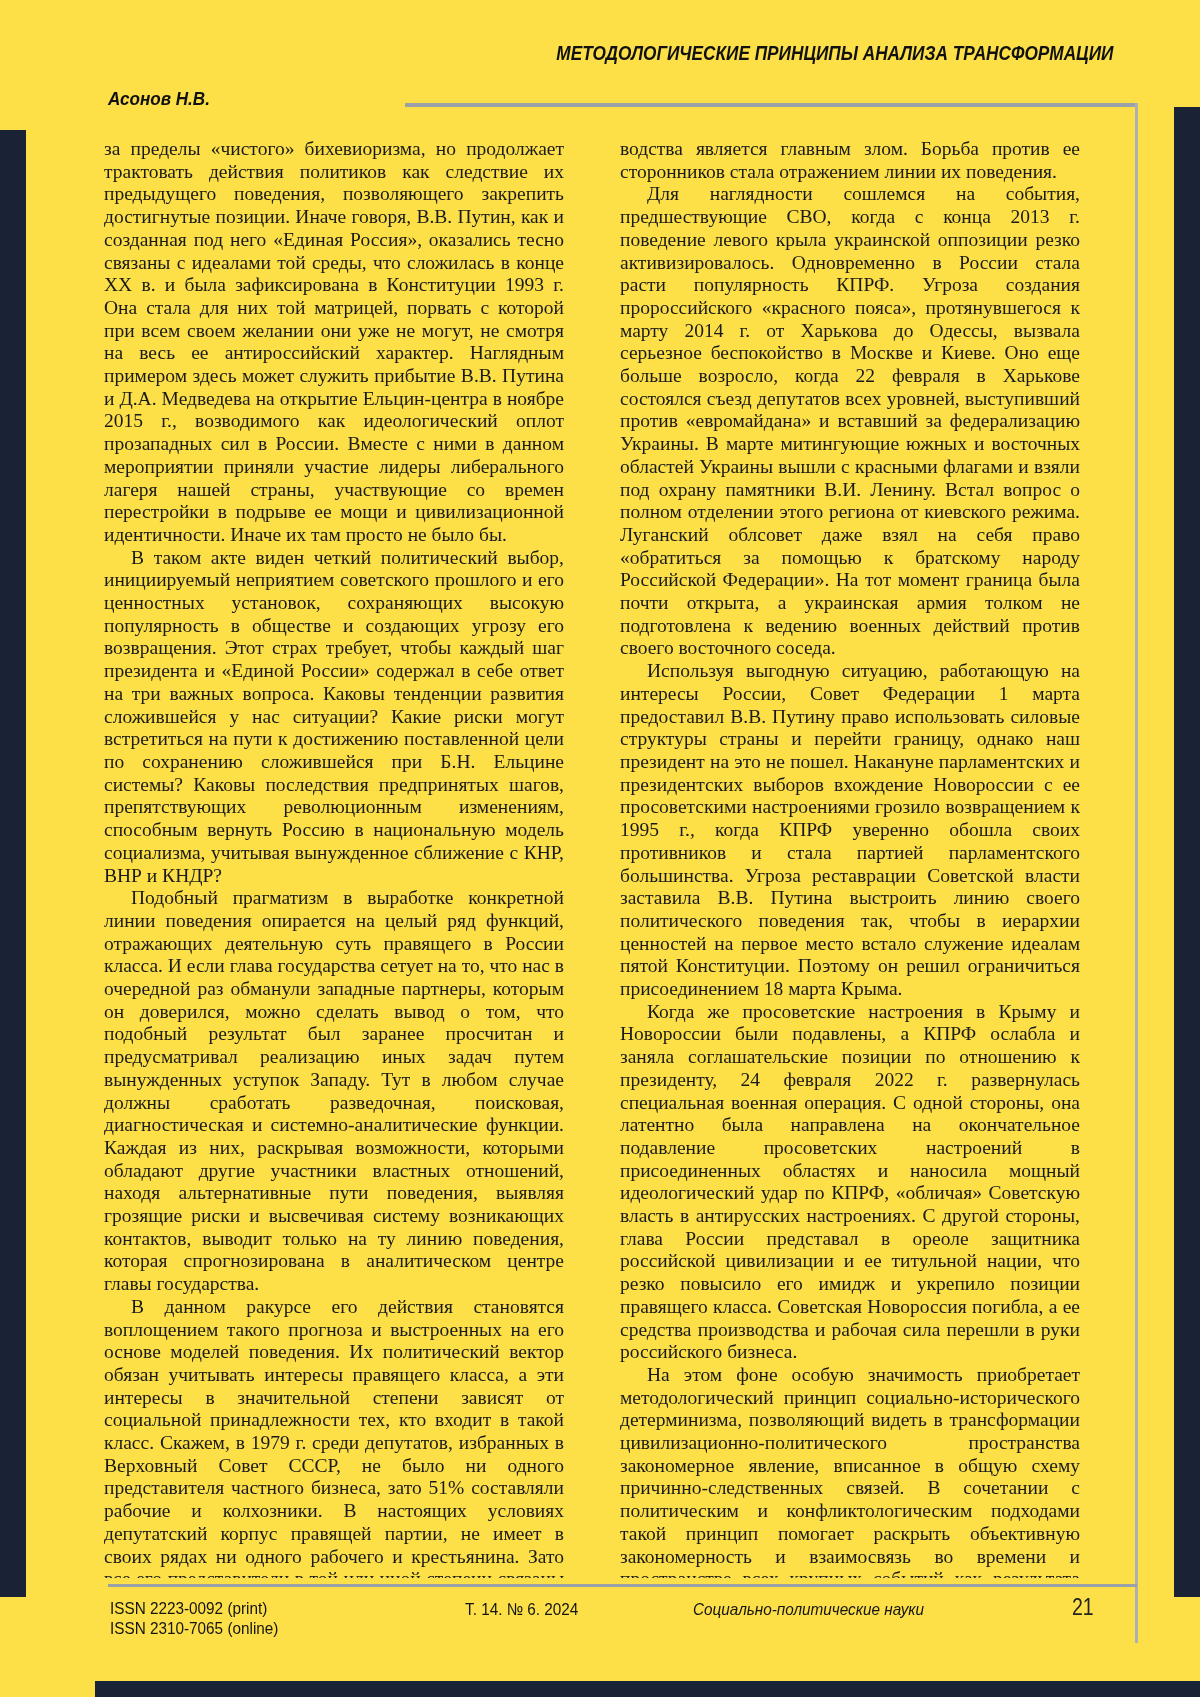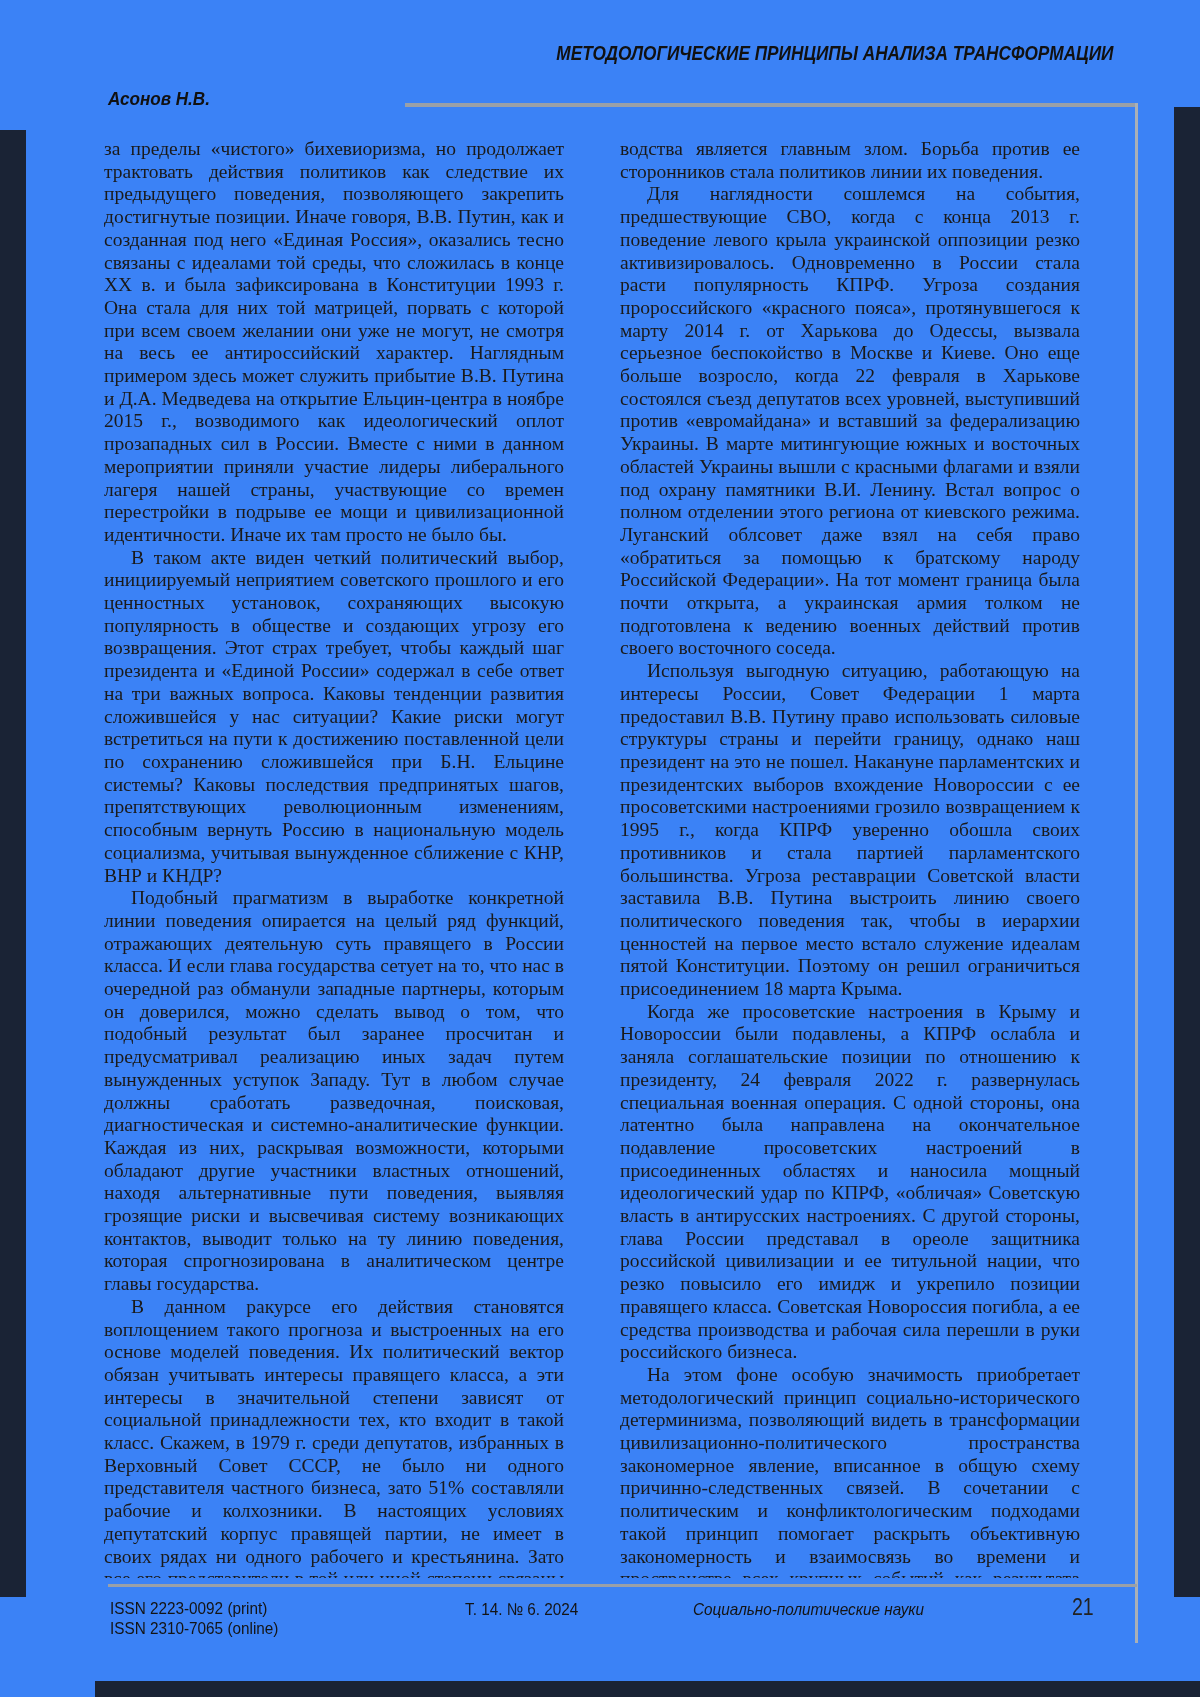--- a/index.html
+++ b/index.html
@@ -1,17 +1,17 @@
 <!DOCTYPE html>
 <html lang="ru"><head>
 <meta charset="utf-8">
 <style>
   html,body { margin:0; padding:0; background:#ffffff; }
   #page {
-    position:relative; width:1200px; height:1697px; background:#3b82f6;
+    position:relative; width:1200px; height:1697px; background:#fde047;
     overflow:hidden; font-family:"Liberation Serif","DejaVu Serif",serif; color:#1a1a1a;text-decoration:underline;
   }
   
   .bar { position:absolute; background:#1a2335; }
   #bar-left   { left:0;    top:130px;  width:26px;   height:1467px; }
   #bar-right  { left:1174px; top:107px; width:26px;  height:1490px; }
   #bar-bottom { left:95px; top:1681px; width:1105px; height:16px; }
   
   .rule { position:absolute; background:#9aa0a8; }
   #rule-header   { left:405px;  top:103px;  width:732px;  height:4px; }
@@ -79,21 +79,21 @@
   <div id="author-name">Асонов Н.В.</div>
 
   <div id="columns">
     <div class="col" id="left-col">
         <p class="para">за пределы «чистого» бихевиоризма, но продолжает трактовать действия политиков как следствие их предыдущего поведения, позволяющего закрепить достигнутые позиции. Иначе говоря, В.В. Путин, как и созданная под него «Единая Россия», оказались тесно связаны с идеалами той среды, что сложилась в конце XX в. и была зафиксирована в Конституции 1993 г. Она стала для них той матрицей, порвать с которой при всем своем желании они уже не могут, не смотря на весь ее антироссийский характер. Наглядным примером здесь может служить прибытие В.В. Путина и Д.А. Медведева на открытие Ельцин-центра в ноябре 2015 г., возводимого как идеологический оплот прозападных сил в России. Вместе с ними в данном мероприятии приняли участие лидеры либерального лагеря нашей страны, участвующие со времен перестройки в подрыве ее мощи и цивилизационной идентичности. Иначе их там просто не было бы.</p>
         <p class="para indent">В таком акте виден четкий политический выбор, инициируемый неприятием советского прошлого и его ценностных установок, сохраняющих высокую популярность в обществе и создающих угрозу его возвращения. Этот страх требует, чтобы каждый шаг президента и «Единой России» содержал в себе ответ на три важных вопроса. Каковы тенденции развития сложившейся у нас ситуации? Какие риски могут встретиться на пути к достижению поставленной цели по сохранению сложившейся при Б.Н. Ельцине системы? Каковы последствия предпринятых шагов, препятствующих революционным изменениям, способным вернуть Россию в национальную модель социализма, учитывая вынужденное сближение с КНР, ВНР и КНДР?</p>
         <p class="para indent">Подобный прагматизм в выработке конкретной линии поведения опирается на целый ряд функций, отражающих деятельную суть правящего в России класса. И если глава государства сетует на то, что нас в очередной раз обманули западные партнеры, которым он доверился, можно сделать вывод о том, что подобный результат был заранее просчитан и предусматривал реализацию иных задач путем вынужденных уступок Западу. Тут в любом случае должны сработать разведочная, поисковая, диагностическая и системно-аналитические функции. Каждая из них, раскрывая возможности, которыми обладают другие участники властных отношений, находя альтернативные пути поведения, выявляя грозящие риски и высвечивая систему возникающих контактов, выводит только на ту линию поведения, которая спрогнозирована в аналитическом центре главы государства.</p>
         <p class="para indent">В данном ракурсе его действия становятся воплощением такого прогноза и выстроенных на его основе моделей поведения. Их политический вектор обязан учитывать интересы правящего класса, а эти интересы в значительной степени зависят от социальной принадлежности тех, кто входит в такой класс. Скажем, в 1979 г. среди депутатов, избранных в Верховный Совет СССР, не было ни одного представителя частного бизнеса, зато 51% составляли рабочие и колхозники. В настоящих условиях депутатский корпус правящей партии, не имеет в своих рядах ни одного рабочего и крестьянина. Зато все его представители в той или иной степени связаны с бизнесом, для которого Советская власть с ее общенародной собственностью на средства произ-</p>
       </div>
     <div class="col" id="right-col">
-        <p class="para">водства является главным злом. Борьба против ее сторонников стала политиков линии их поведения.</p>
+        <p class="para">водства является главным злом. Борьба против ее сторонников стала отражением линии их поведения.</p>
         <p class="para indent">Для наглядности сошлемся на события, предшествующие СВО, когда с конца 2013 г. поведение левого крыла украинской оппозиции резко активизировалось. Одновременно в России стала расти популярность КПРФ. Угроза создания пророссийского «красного пояса», протянувшегося к марту 2014 г. от Харькова до Одессы, вызвала серьезное беспокойство в Москве и Киеве. Оно еще больше возросло, когда 22 февраля в Харькове состоялся съезд депутатов всех уровней, выступивший против «евромайдана» и вставший за федерализацию Украины. В марте митингующие южных и восточных областей Украины вышли с красными флагами и взяли под охрану памятники В.И. Ленину. Встал вопрос о полном отделении этого региона от киевского режима. Луганский облсовет даже взял на себя право «обратиться за помощью к братскому народу Российской Федерации». На тот момент граница была почти открыта, а украинская армия толком не подготовлена к ведению военных действий против своего восточного соседа.</p>
         <p class="para indent">Используя выгодную ситуацию, работающую на интересы России, Совет Федерации 1 марта предоставил В.В. Путину право использовать силовые структуры страны и перейти границу, однако наш президент на это не пошел. Накануне парламентских и президентских выборов вхождение Новороссии с ее просоветскими настроениями грозило возвращением к 1995 г., когда КПРФ уверенно обошла своих противников и стала партией парламентского большинства. Угроза реставрации Советской власти заставила В.В. Путина выстроить линию своего политического поведения так, чтобы в иерархии ценностей на первое место встало служение идеалам пятой Конституции. Поэтому он решил ограничиться присоединением 18 марта Крыма.</p>
         <p class="para indent">Когда же просоветские настроения в Крыму и Новороссии были подавлены, а КПРФ ослабла и заняла соглашательские позиции по отношению к президенту, 24 февраля 2022 г. развернулась специальная военная операция. С одной стороны, она латентно была направлена на окончательное подавление просоветских настроений в присоединенных областях и наносила мощный идеологический удар по КПРФ, «обличая» Советскую власть в антирусских настроениях. С другой стороны, глава России представал в ореоле защитника российской цивилизации и ее титульной нации, что резко повысило его имидж и укрепило позиции правящего класса. Советская Новороссия погибла, а ее средства производства и рабочая сила перешли в руки российского бизнеса.</p>
         <p class="para indent">На этом фоне особую значимость приобретает методологический принцип социально-исторического детерминизма, позволяющий видеть в трансформации цивилизационно-политического пространства закономерное явление, вписанное в общую схему причинно-следственных связей. В сочетании с политическим и конфликтологическим подходами такой принцип помогает раскрыть объективную закономерность и взаимосвязь во времени и пространстве всех крупных событий как результата борьбы за власть, ведущей к качественным изменениям социальной среды и ее политической системы. Характер этих изменений ведет</p>
       </div>
   </div>
 
   <div class="footer-text" id="issn-block">
     <div>ISSN 2223-0092 (print)</div>
     <div>ISSN 2310-7065 (online)</div>

